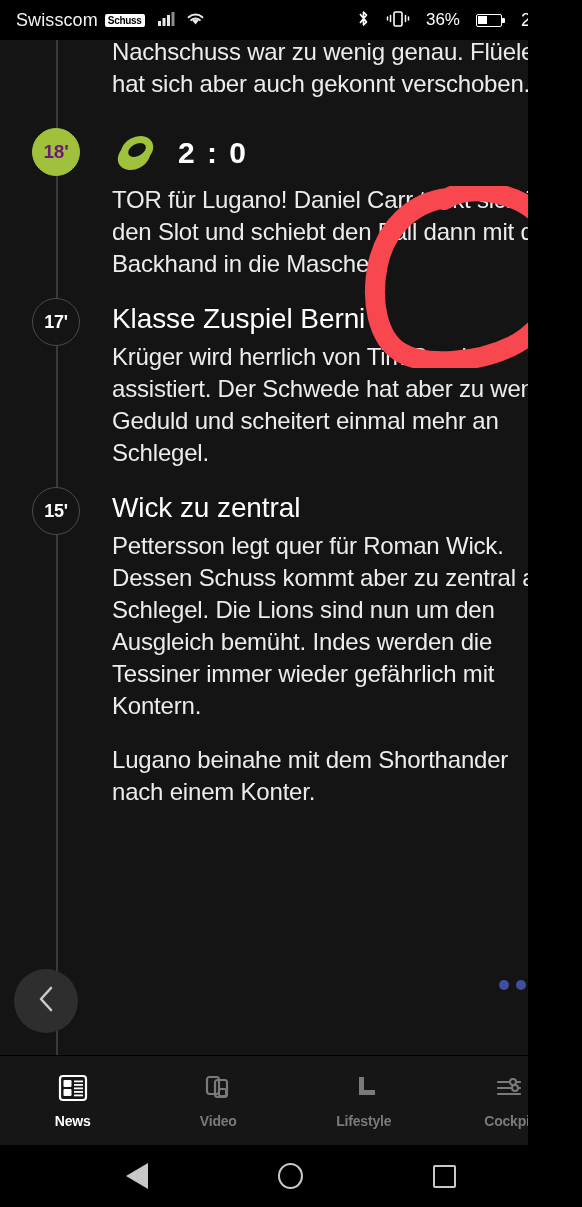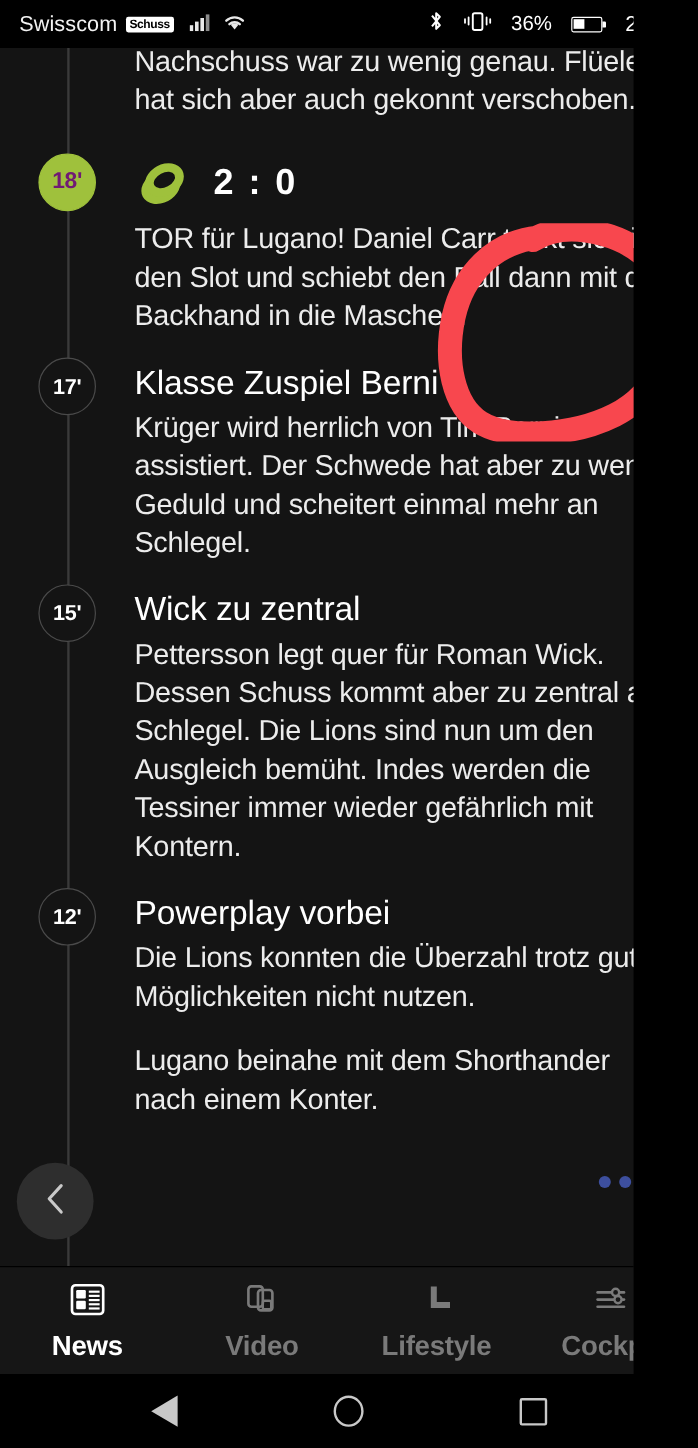--- a/index.html
+++ b/index.html
@@ -88,21 +88,21 @@
   .bottomnav{
     position:absolute; top:1055px; left:0; width:582px; height:90px;
     background:#161616; display:flex; align-items:center;
     border-top:1px solid #000;
   }
   .navitem{
     flex:1; display:flex; flex-direction:column; align-items:center; gap:9px;
     color:#7a7a7a;
   }
   .navitem.active{ color:#fff; }
-  .navlabel{ font-size:23px; font-weight:bold; letter-spacing:-0.2px; }
+  .navlabel{ font-size:14px; font-weight:bold; letter-spacing:-0.2px; }
   .navicon{ height:32px; display:flex; align-items:center; justify-content:center; }
 
   
   .androidnav{
     position:absolute; top:1145px; left:0; width:582px; height:62px;
     background:#000; display:flex; align-items:center; justify-content:center;
     gap:130px;
   }
   .tri{
     width:0; height:0; border-top:13px solid transparent;
@@ -200,29 +200,20 @@
     <div class="entry" style="margin-top:24px;">
       <div class="badge-col">
         <div class="badge" style="top:-6px;">15'</div>
       </div>
       <div class="body-col">
         <div class="etitle">Wick zu zentral</div>
         <div class="etext" style="margin-top:7px;">Pettersson legt quer für Roman Wick. Dessen Schuss kommt aber zu zentral auf Schlegel. Die Lions sind nun um den Ausgleich bemüht. Indes werden die Tessiner immer wieder gefährlich mit Kontern.</div>
       </div>
     </div>
 
-    <div class="entry" style="margin-top:24px;">
-      <div class="badge-col">
-        <div class="badge" style="top:-6px;">12'</div>
-      </div>
-      <div class="body-col">
-        <div class="etitle">Powerplay vorbei</div>
-        <div class="etext" style="margin-top:7px;">Die Lions konnten die Überzahl trotz guten Möglichkeiten nicht nutzen.</div>
-      </div>
-    </div>
 
     <div class="entry" style="margin-top:22px;">
       <div class="badge-col"></div>
       <div class="body-col">
         <div class="etext">Lugano beinahe mit dem Shorthander nach einem Konter.</div>
       </div>
     </div>
   </div>
 
   <div class="annot">

